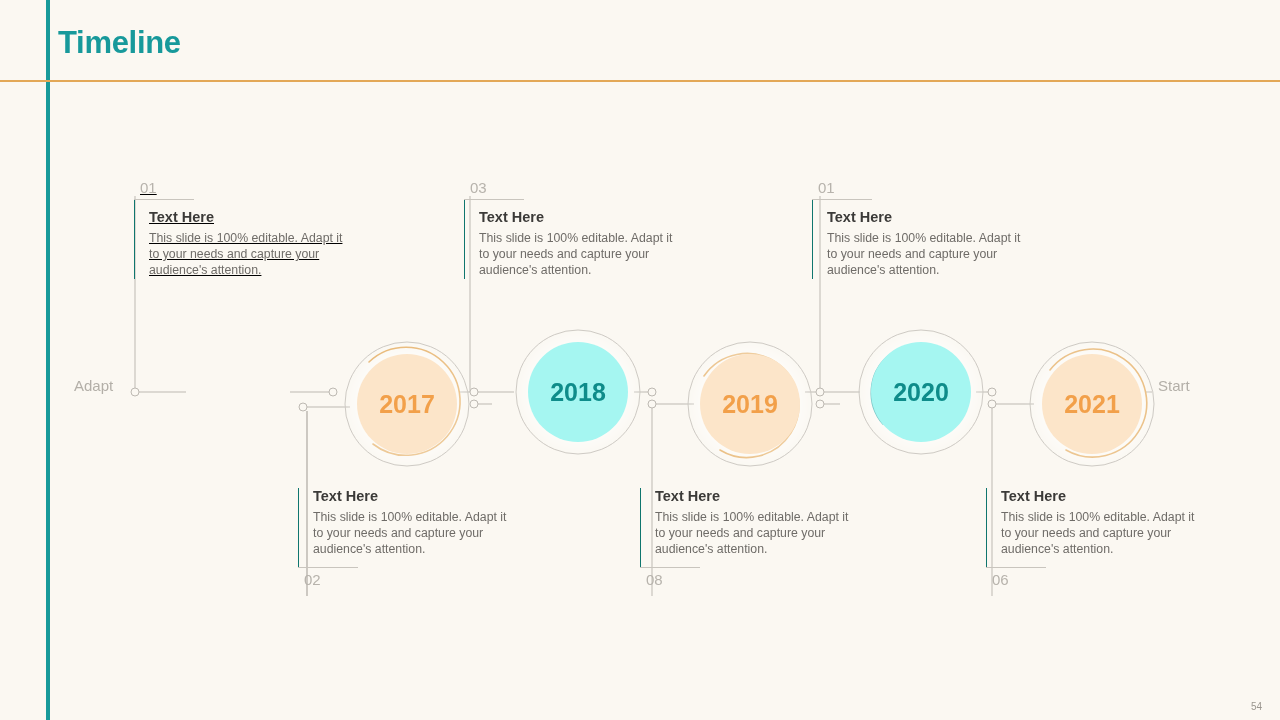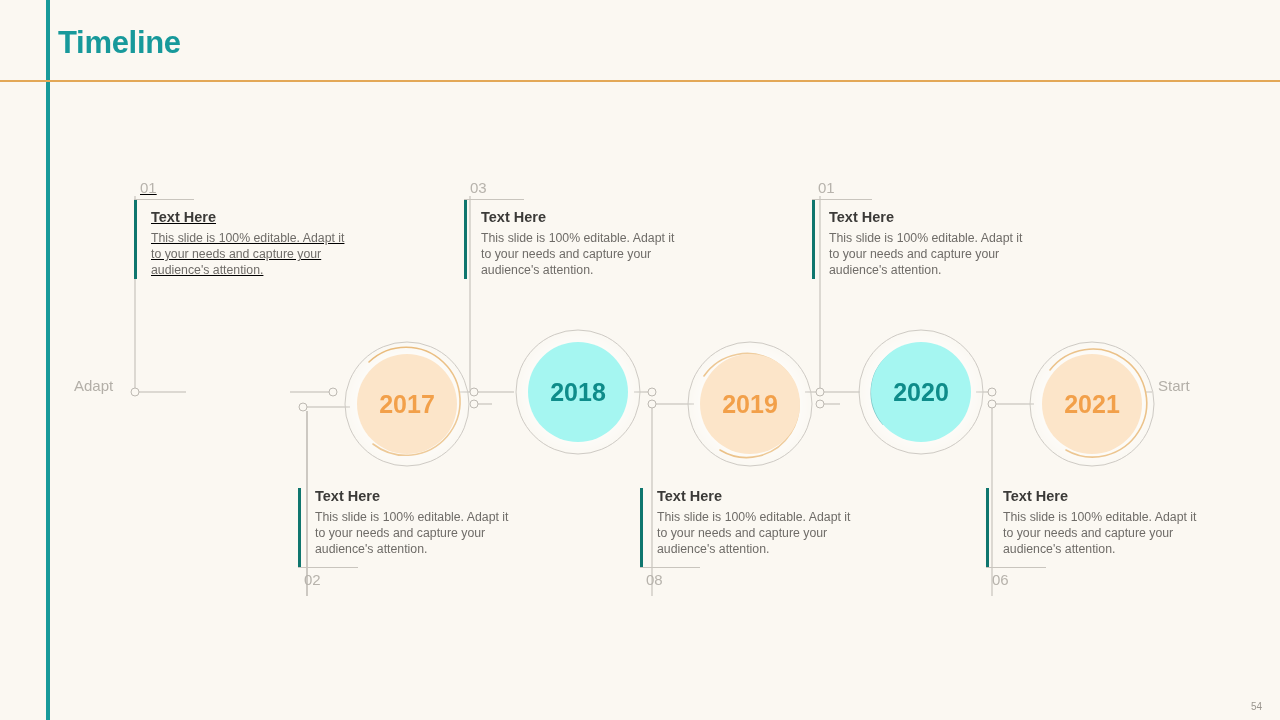--- a/index.html
+++ b/index.html
@@ -138,21 +138,21 @@
     font-size: 15px;
     color: #B7B3AC;
     line-height: 1;
   }
   .callout .rule {
     height: 1px;
     background: #C9C5BE;
     width: 60px;
   }
   .callout .body {
-    border-left: 3px solid #0f766e;
+    border-left: 1px solid #0f766e;
     padding-left: 14px;
   }
   .callout .heading {
     font-size: 14.5px;
     font-weight: bold;
     color: #3B3A38;
     margin-bottom: 5px;
   }
   .callout .desc {
     font-size: 12.3px;

